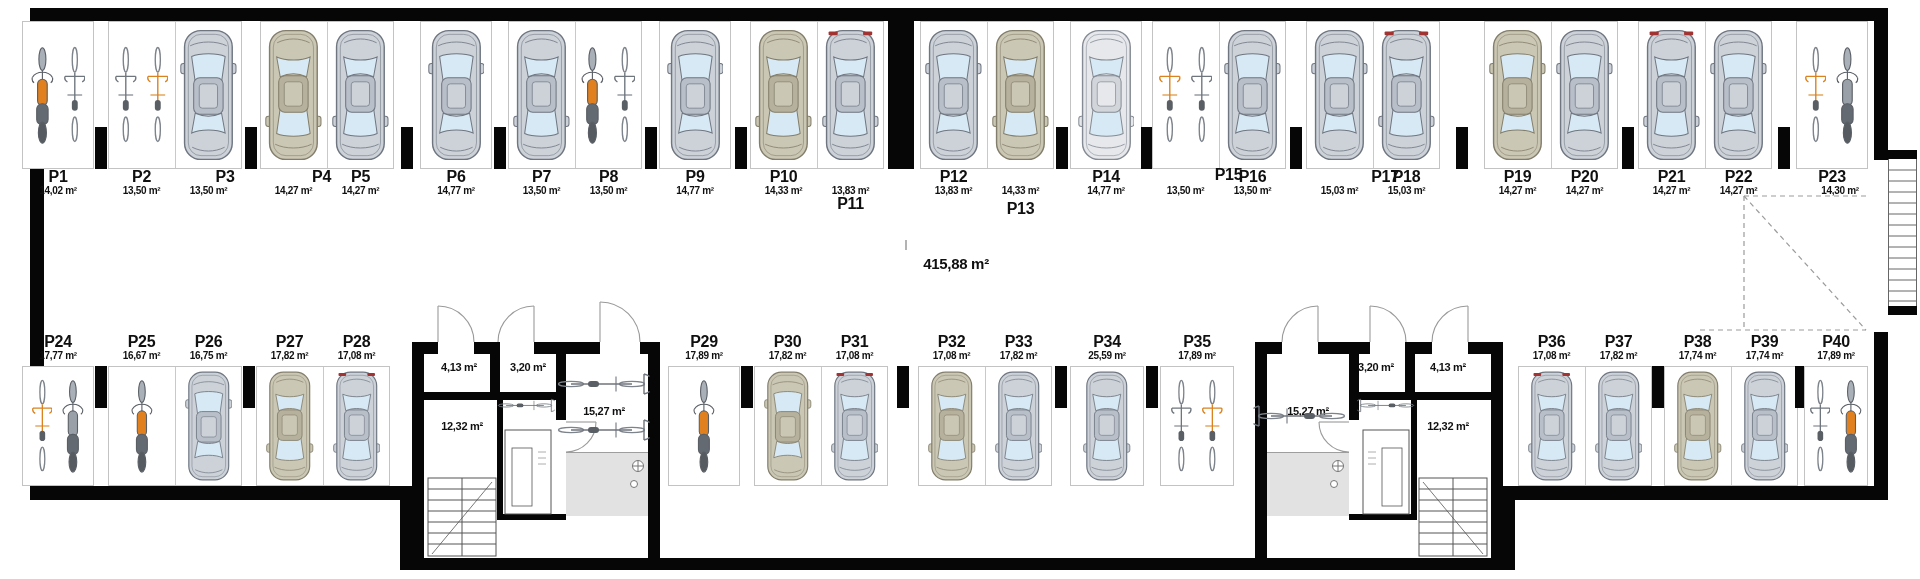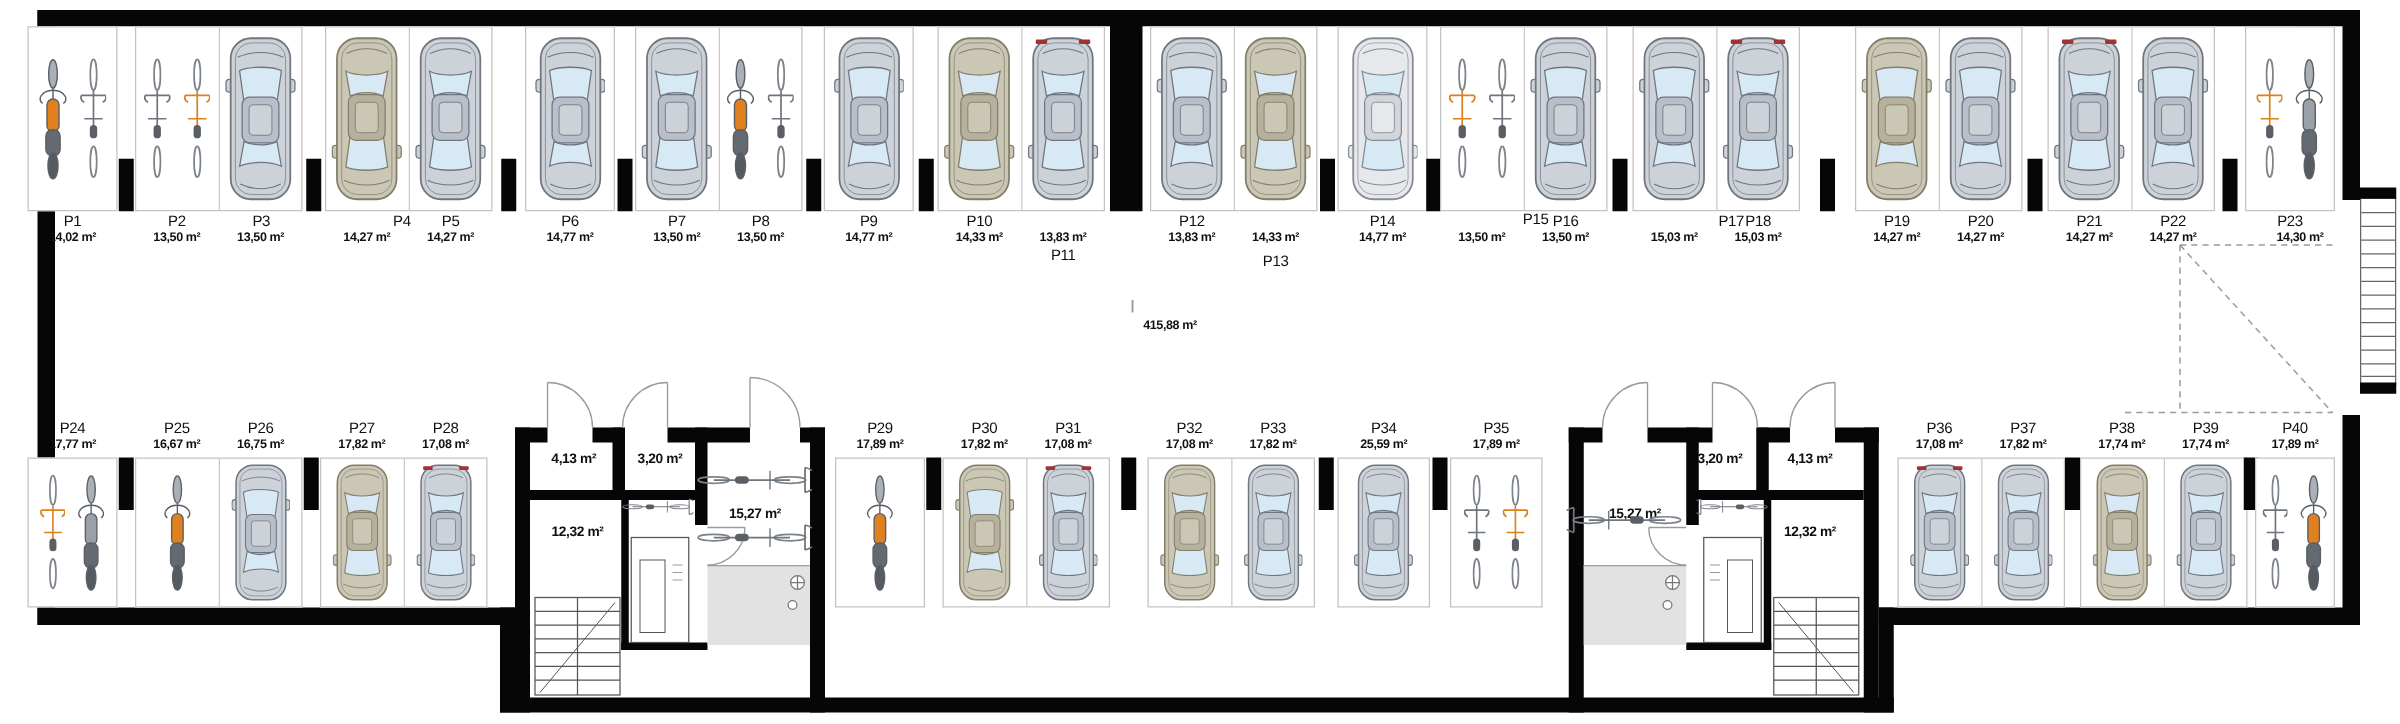--- a/index.html
+++ b/index.html
@@ -3,21 +3,21 @@
 <meta charset="utf-8">
 <style>
   html,body{margin:0;padding:0;background:#fff;}
   #plan{position:relative;width:1920px;height:579px;background:#fff;overflow:hidden;
         font-family:"Liberation Sans",sans-serif;}
   .wall{position:absolute;background:#060606;}
   .group{position:absolute;background:#fff;border:1.5px solid #c3c3c3;display:flex;box-sizing:border-box;}
   .stall{flex:1;display:flex;align-items:center;justify-content:center;gap:10px;border-left:1px solid #c9c9c9;}
   .stall:first-child{border-left:none;}
   .pillar{position:absolute;width:12px;height:42px;background:#060606;}
-  .plabel{position:absolute;transform:translateX(-50%);font-weight:normal;font-size:12px;
+  .plabel{position:absolute;transform:translateX(-50%);font-weight:bold;font-size:16px;
           letter-spacing:-.3px;color:#101010;white-space:nowrap;line-height:14px;}
   .alabel{position:absolute;transform:translateX(-50%);font-weight:bold;font-size:10px;
           letter-spacing:-.3px;color:#101010;white-space:nowrap;line-height:12px;}
   .rlabel{position:absolute;transform:translateX(-50%);font-weight:bold;font-size:11px;
           letter-spacing:-.3px;color:#101010;white-space:nowrap;}
   .patch{position:absolute;background:#e2e2e2;border-top:1px solid #9e9e9e;}
   #overlay{position:absolute;left:0;top:0;pointer-events:none;}
   svg{display:block;}
 </style>
 </head>
@@ -57,21 +57,21 @@
   <div class="wall" style="left:1491px;top:342px;width:12px;height:228px"></div>
   <div class="wall" style="left:1405px;top:342px;width:10px;height:58px"></div>
   <div class="wall" style="left:1355px;top:392px;width:136px;height:8px"></div>
   <div class="wall" style="left:1411px;top:400px;width:6px;height:120px"></div>
   <div class="wall" style="left:1349px;top:342px;width:10px;height:78px"></div>
   <div class="wall" style="left:1349px;top:514px;width:68px;height:6px"></div>
 
   <div class="patch" style="left:566px;top:452px;width:82px;height:63px"></div>
   <div class="patch" style="left:1267px;top:452px;width:82px;height:63px"></div>
 
-  <div class="rlabel" style="left:936px;top:255px;font-size:10px">415,88 m²</div>
+  <div class="rlabel" style="left:956px;top:255px;font-size:15px">415,88 m²</div>
   <div class="rlabel" style="left:459px;top:361px">4,13 m²</div>
   <div class="rlabel" style="left:528px;top:361px">3,20 m²</div>
   <div class="rlabel" style="left:462px;top:420px">12,32 m²</div>
   <div class="rlabel" style="left:604px;top:405px">15,27 m²</div>
   <div class="rlabel" style="left:1308px;top:405px">15,27 m²</div>
   <div class="rlabel" style="left:1376px;top:361px">3,20 m²</div>
   <div class="rlabel" style="left:1448px;top:361px">4,13 m²</div>
   <div class="rlabel" style="left:1448px;top:420px">12,32 m²</div>
 
   <svg id="overlay" width="1920" height="579">
@@ -230,21 +230,21 @@
     <rect x="13.5" y="49" width="29" height="36" rx="6" fill="#b9bfc9" stroke-width="1"></rect>
     <rect x="19" y="55" width="18" height="24" rx="3" fill="#cdd2d9" stroke-width="0.7"></rect>
     <path d="M15 84 C23 87.5 33 87.5 41 84 L44.5 103.5 C36 99.5 20 99.5 11.5 103.5 Z" fill="#d7e9f4" stroke-width="1"></path>
     <path d="M12 117.5 C22 122.5 34 122.5 44 117.5" fill="none" stroke-width="0.8"></path>
     </g>
           </svg>
         </div>
       </div>
       <div class="plabel" style="left: 141.5px; top: 170px;">P2</div>
       <div class="alabel" style="left: 141.5px; top: 185px;">13,50 m²</div>
-      <div class="plabel" style="left: 209px; top: 170px;">P3</div>
+      <div class="plabel" style="left: 225px; top: 170px;">P3</div>
       <div class="alabel" style="left: 208.5px; top: 185px;">13,50 m²</div>
       <div class="pillar" style="left: 245px; top: 127px;"></div>
       <div class="group" style="left: 260px; top: 21px; width: 134px; height: 148px;">
         <div class="stall">
           <svg width="56.8" height="134" viewBox="0 0 56 132">
             <g transform="rotate(180 28 66)" stroke="#837e6b" stroke-width="1.4" fill="#cbc7b5">
     <rect x="0.8" y="35" width="6" height="10" rx="2.5" stroke-width="1"></rect>
     <rect x="49.2" y="35" width="6" height="10" rx="2.5" stroke-width="1"></rect>
     <rect x="4.5" y="2.5" width="47" height="127" rx="16"></rect>
     <rect x="8.2" y="6.2" width="39.6" height="119.6" rx="12.5" fill="none" stroke-width="0.7" opacity="0.8"></rect>

